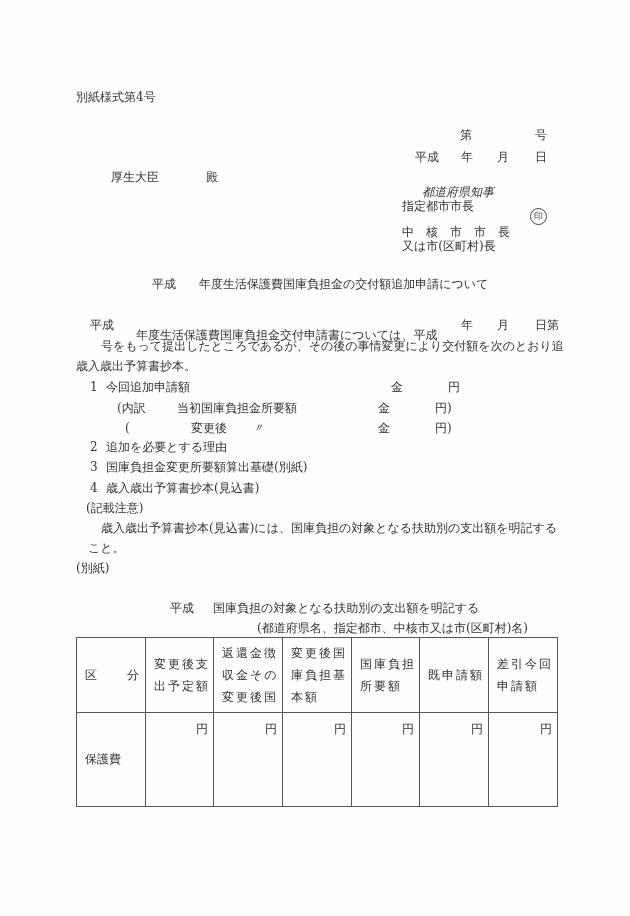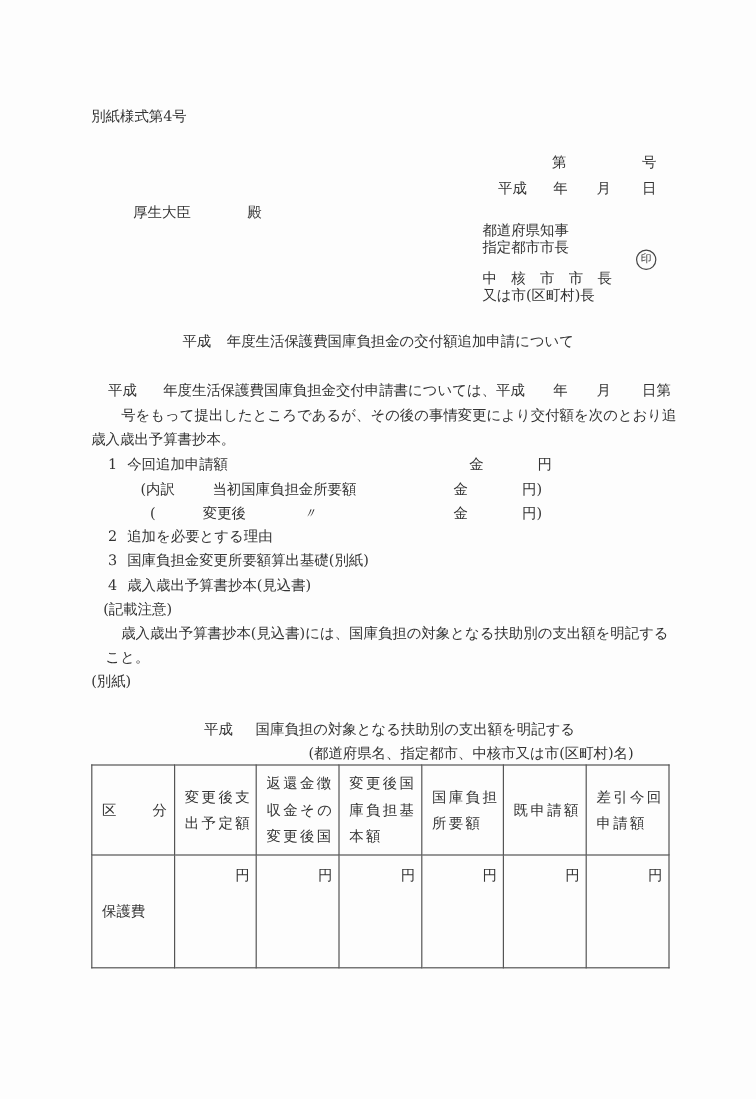--- a/index.html
+++ b/index.html
@@ -36,49 +36,49 @@
 <div class="abs" style="left:535px;top:128px;">号</div>
 
 <div class="abs" style="left:415px;top:150px;">平成</div>
 <div class="abs" style="left:461px;top:150px;">年</div>
 <div class="abs" style="left:497px;top:150px;">月</div>
 <div class="abs" style="left:535px;top:150px;">日</div>
 
 <div class="abs" style="left:111px;top:170px;">厚生大臣</div>
 <div class="abs" style="left:206px;top:170px;">殿</div>
 
-<div class="abs" style="left:402px;top:185px;">都道府県知事</div>
+<div class="abs" style="left:422px;top:185px;font-style:italic;">都道府県知事</div>
 <div class="abs" style="left:402px;top:199px;">指定都市市長</div>
 <div class="abs" style="left:402px;top:225px;">中　核　市　市　長</div>
 <div class="abs" style="left:402px;top:239px;">又は市(区町村)長</div>
 <div class="seal" style="left:530px;top:208px;">印</div>
 
 <div class="abs" style="left:152px;top:277px;">平成</div>
-<div class="abs" style="left:189px;top:277px;text-align:center;">年度生活保護費国庫負担金の交付額追加申請について</div>
+<div class="abs" style="left:199px;top:277px;text-align:center;">年度生活保護費国庫負担金の交付額追加申請について</div>
 
 <div class="abs" style="left:90px;top:318px;">平成</div>
-<div class="abs" style="left:136px;top:318px;">年度生活保護費国庫負担金交付申請書については、平成</div>
+<div class="abs" style="left:136px;top:328px;">年度生活保護費国庫負担金交付申請書については、平成</div>
 <div class="abs" style="left:461px;top:318px;">年</div>
 <div class="abs" style="left:497px;top:318px;">月</div>
 <div class="abs" style="left:535px;top:318px;">日第</div>
 <div class="abs" style="left:101px;top:339px;">号をもって提出したところであるが、その後の事情変更により交付額を次のとおり追</div>
 <div class="abs" style="left:76px;top:359px;">歳入歳出予算書抄本。</div>
 
 <div class="abs" style="left:90px;top:380px;">1</div>
 <div class="abs" style="left:106px;top:380px;text-align:right;">今回追加申請額</div>
 <div class="abs" style="left:391px;top:380px;">金</div>
 <div class="abs" style="left:448px;top:380px;">円</div>
 
 <div class="abs" style="left:117px;top:401px;">(内訳</div>
 <div class="abs" style="left:177px;top:401px;">当初国庫負担金所要額</div>
 <div class="abs" style="left:378px;top:401px;">金</div>
 <div class="abs" style="left:435px;top:401px;">円)</div>
 
 <div class="abs" style="left:125px;top:421px;">(</div>
-<div class="abs" style="left:169px;top:421px;">変更後</div>
+<div class="abs" style="left:191px;top:421px;">変更後</div>
 <div class="abs" style="left:252px;top:421px;font-style:italic;">〃</div>
 <div class="abs" style="left:378px;top:421px;">金</div>
 <div class="abs" style="left:435px;top:421px;">円)</div>
 
 <div class="abs" style="left:90px;top:440px;">2</div>
 <div class="abs" style="left:106px;top:440px;">追加を必要とする理由</div>
 <div class="abs" style="left:90px;top:460px;">3</div>
 <div class="abs" style="left:106px;top:460px;">国庫負担金変更所要額算出基礎(別紙)</div>
 <div class="abs" style="left:90px;top:481px;">4</div>
 <div class="abs" style="left:106px;top:481px;">歳入歳出予算書抄本(見込書)</div>

